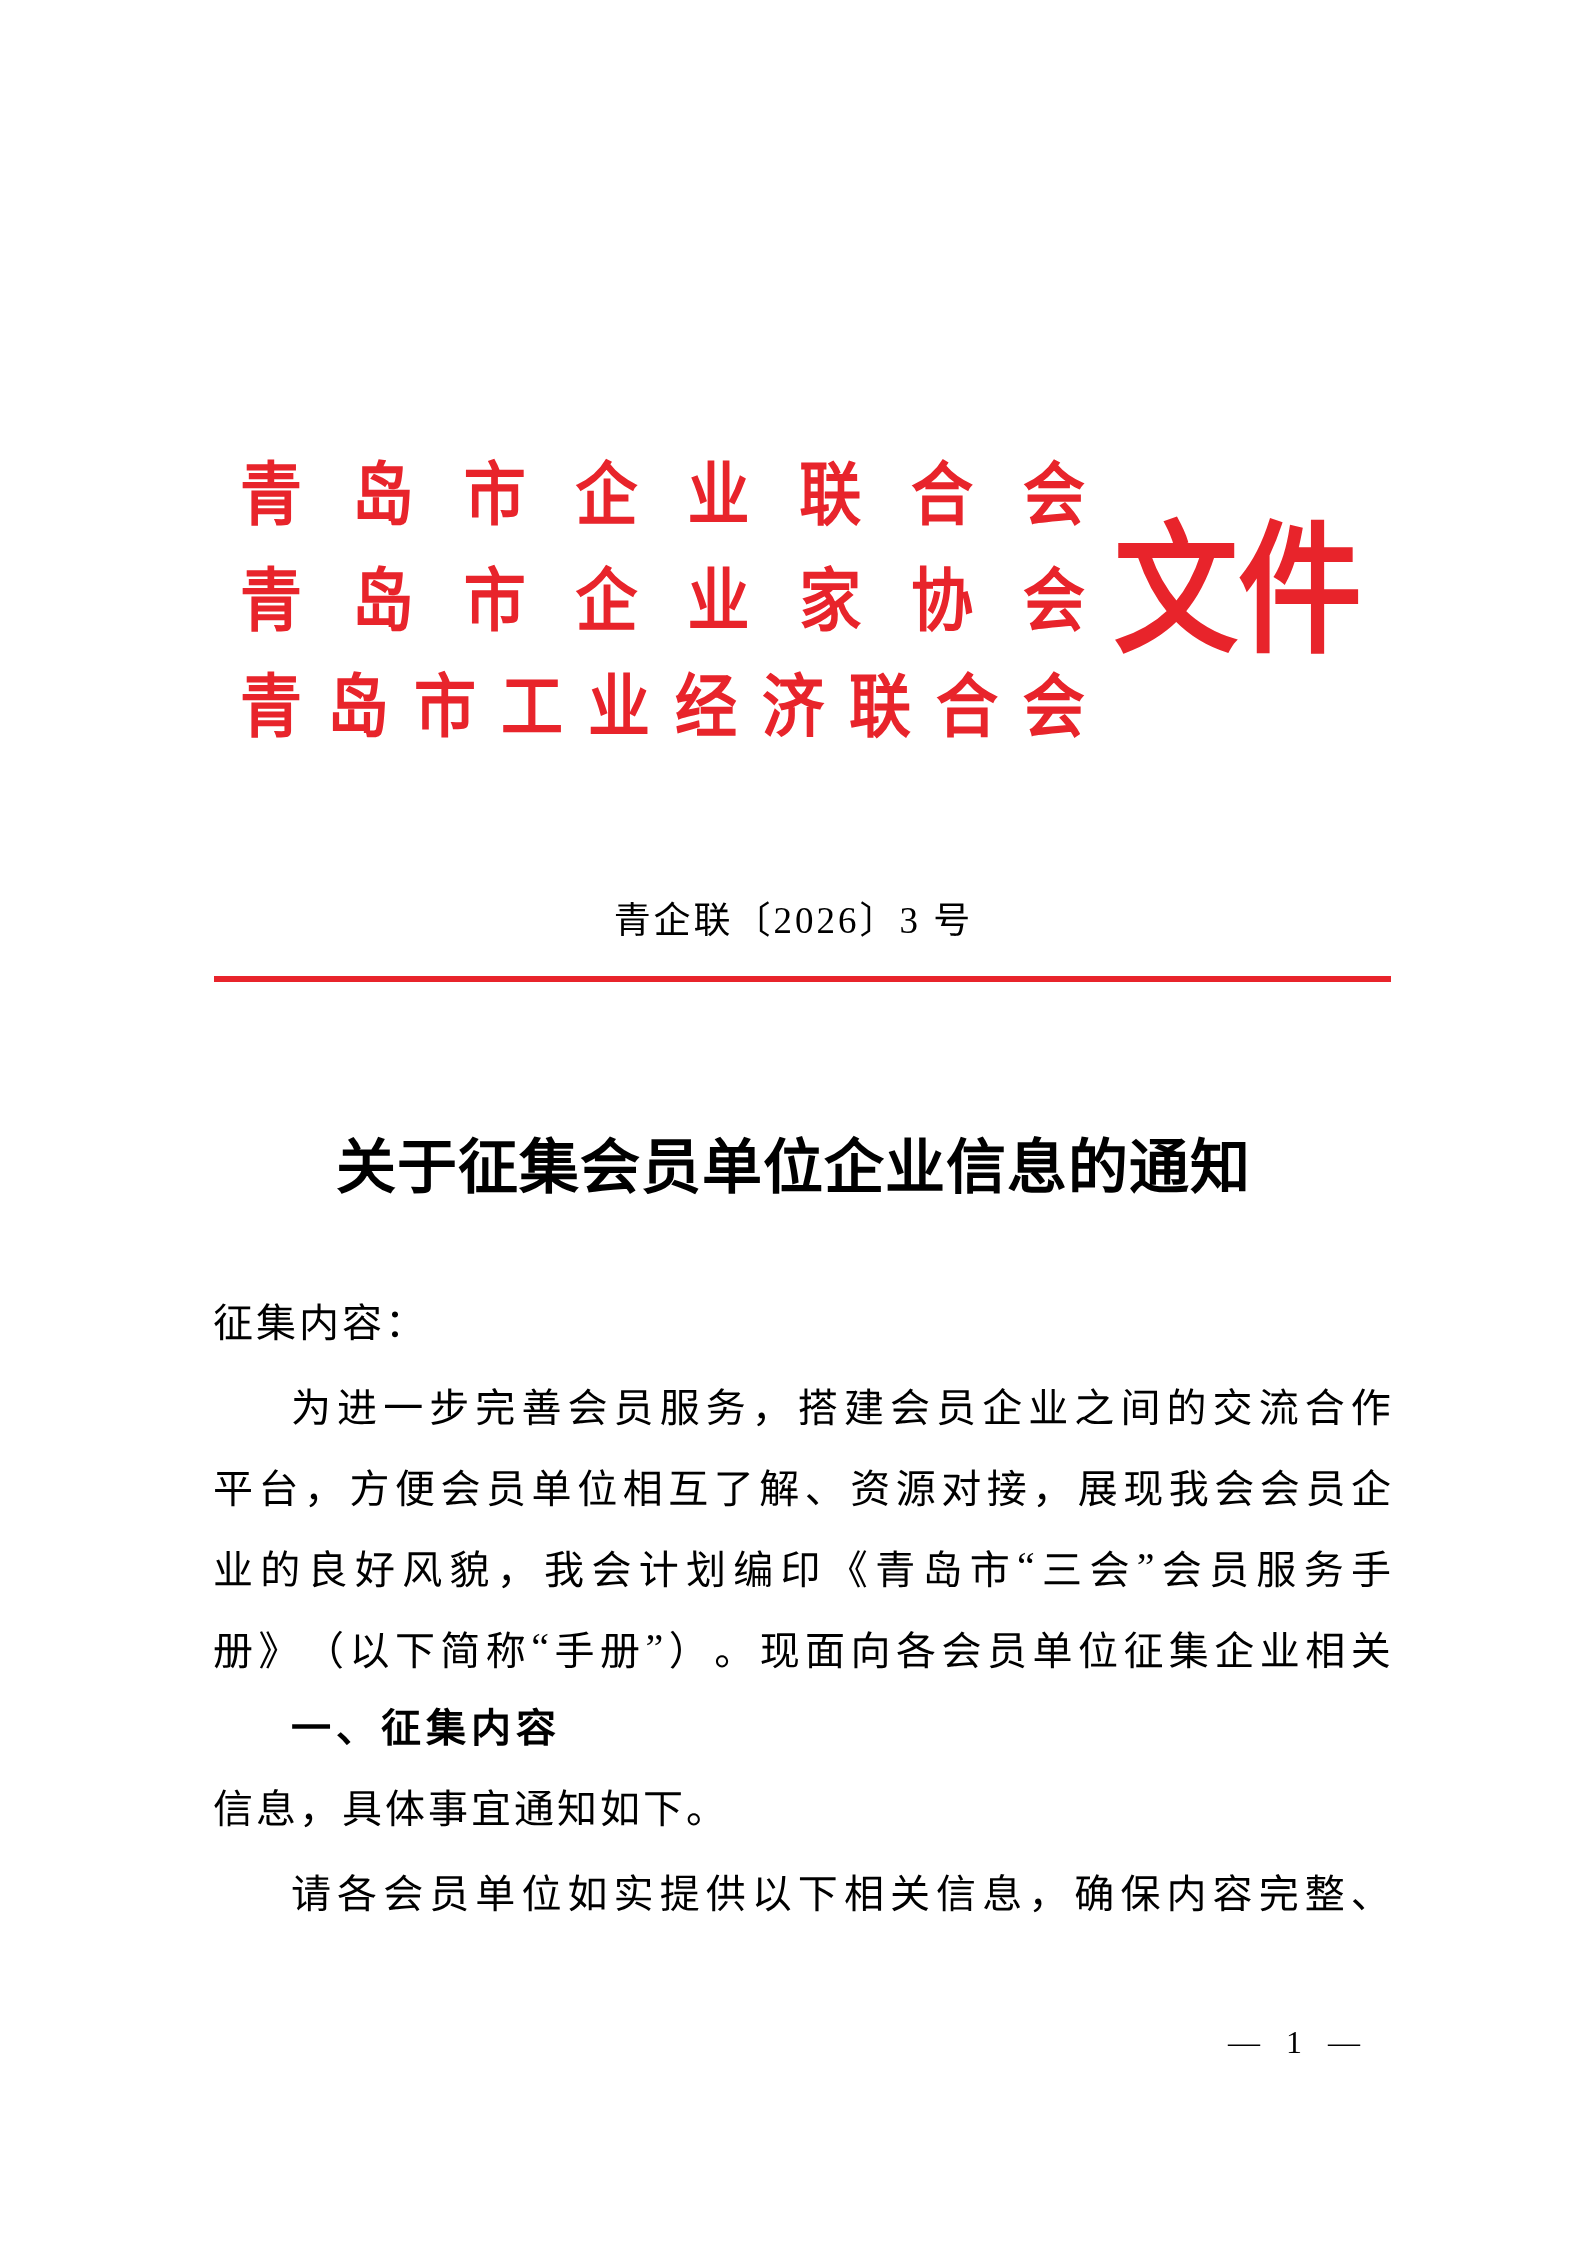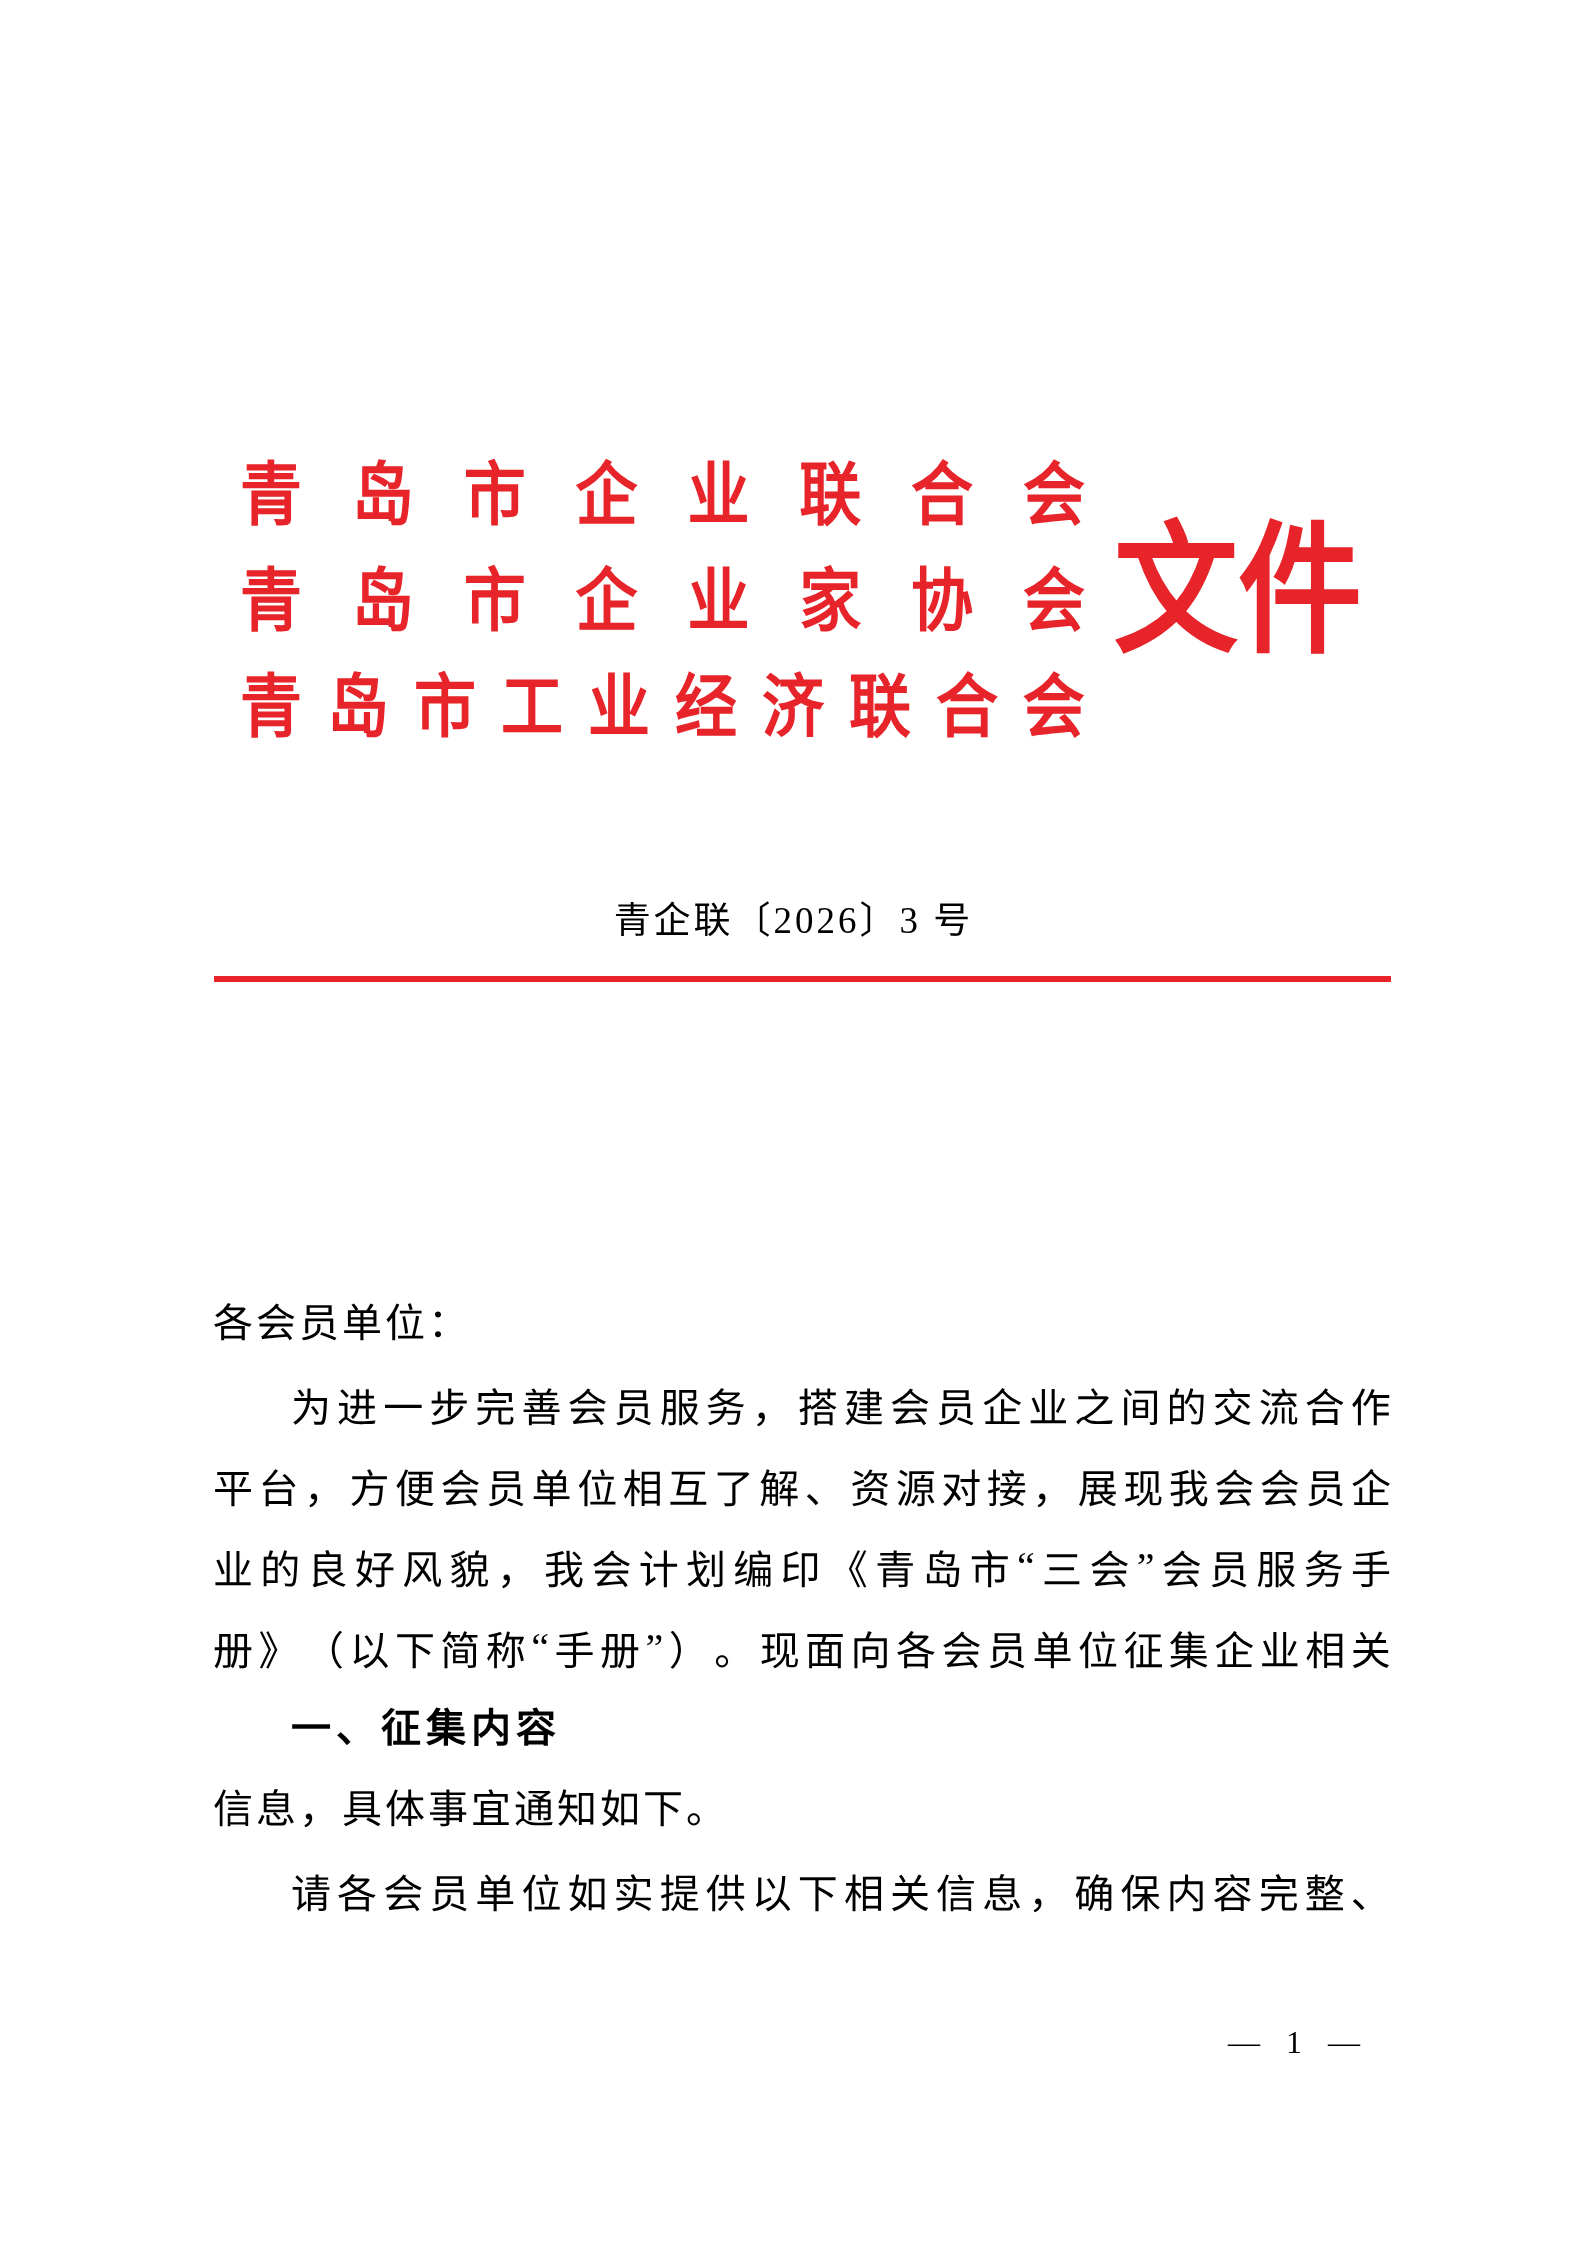--- a/index.html
+++ b/index.html
@@ -164,23 +164,24 @@
         <span>会</span>
       </div>
     </div>
 
   <div class="doc-type">文件</div>
 
   <div class="doc-number">青企联〔2026〕3 号</div>
 
   <div class="red-rule"></div>
 
+  <h1 class="title">关于征集会员单位企业信息的通知</h1>
 
   <div class="body-block" id="body-lines">
-      <div class="body-line plain">各会员单位：</div>
+      <div class="body-line plain">征集内容：</div>
       <div class="body-line justify indent">
         <span>为</span>
         <span>进</span>
         <span>一</span>
         <span>步</span>
         <span>完</span>
         <span>善</span>
         <span>会</span>
         <span>员</span>
         <span>服</span>

